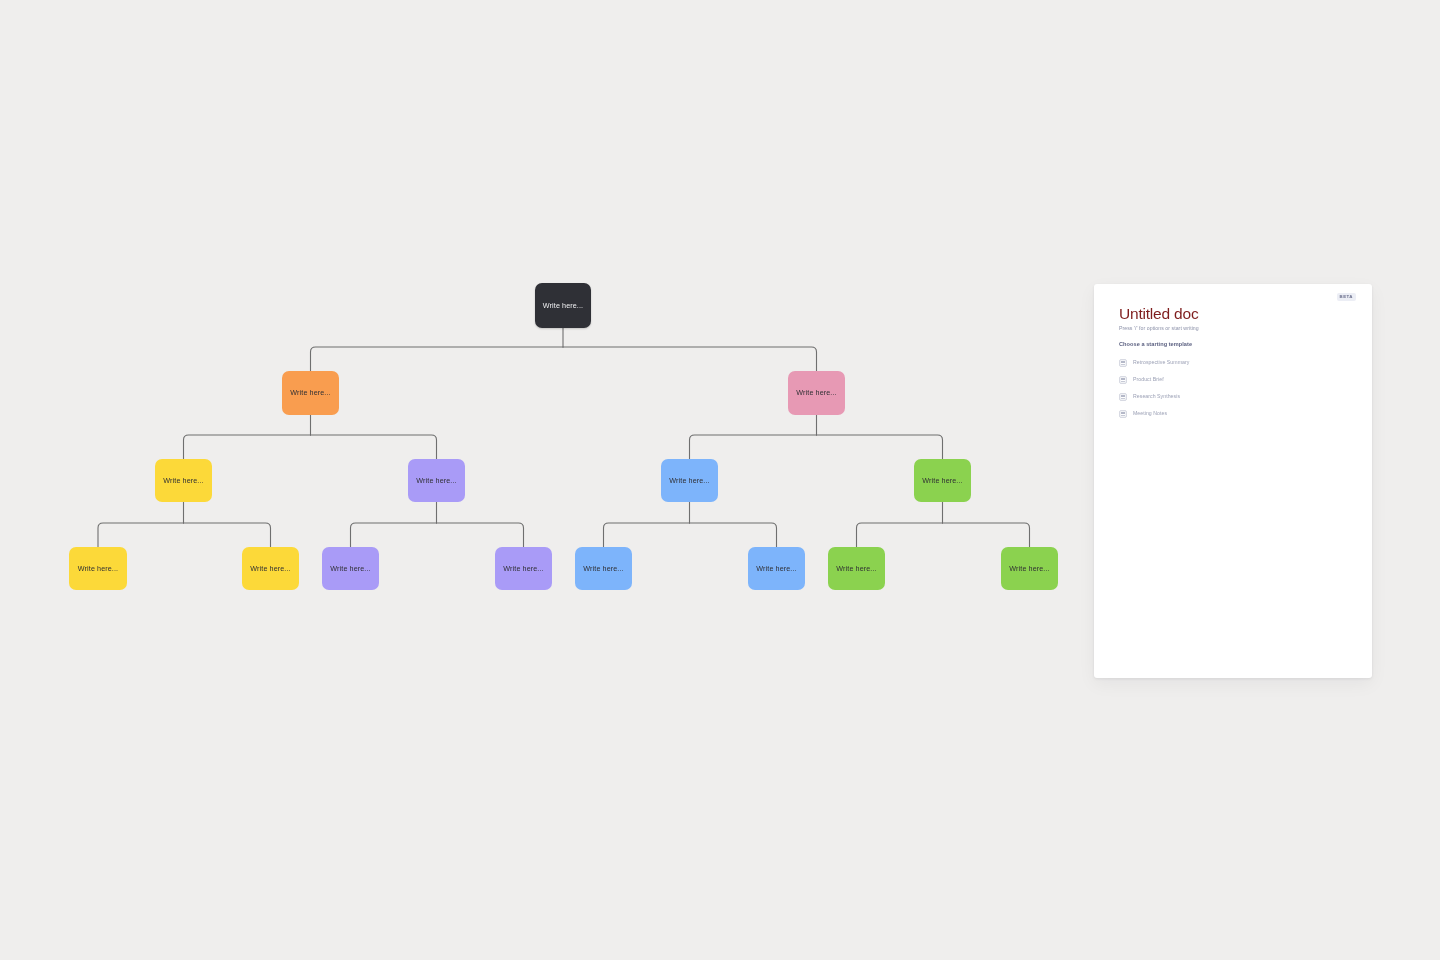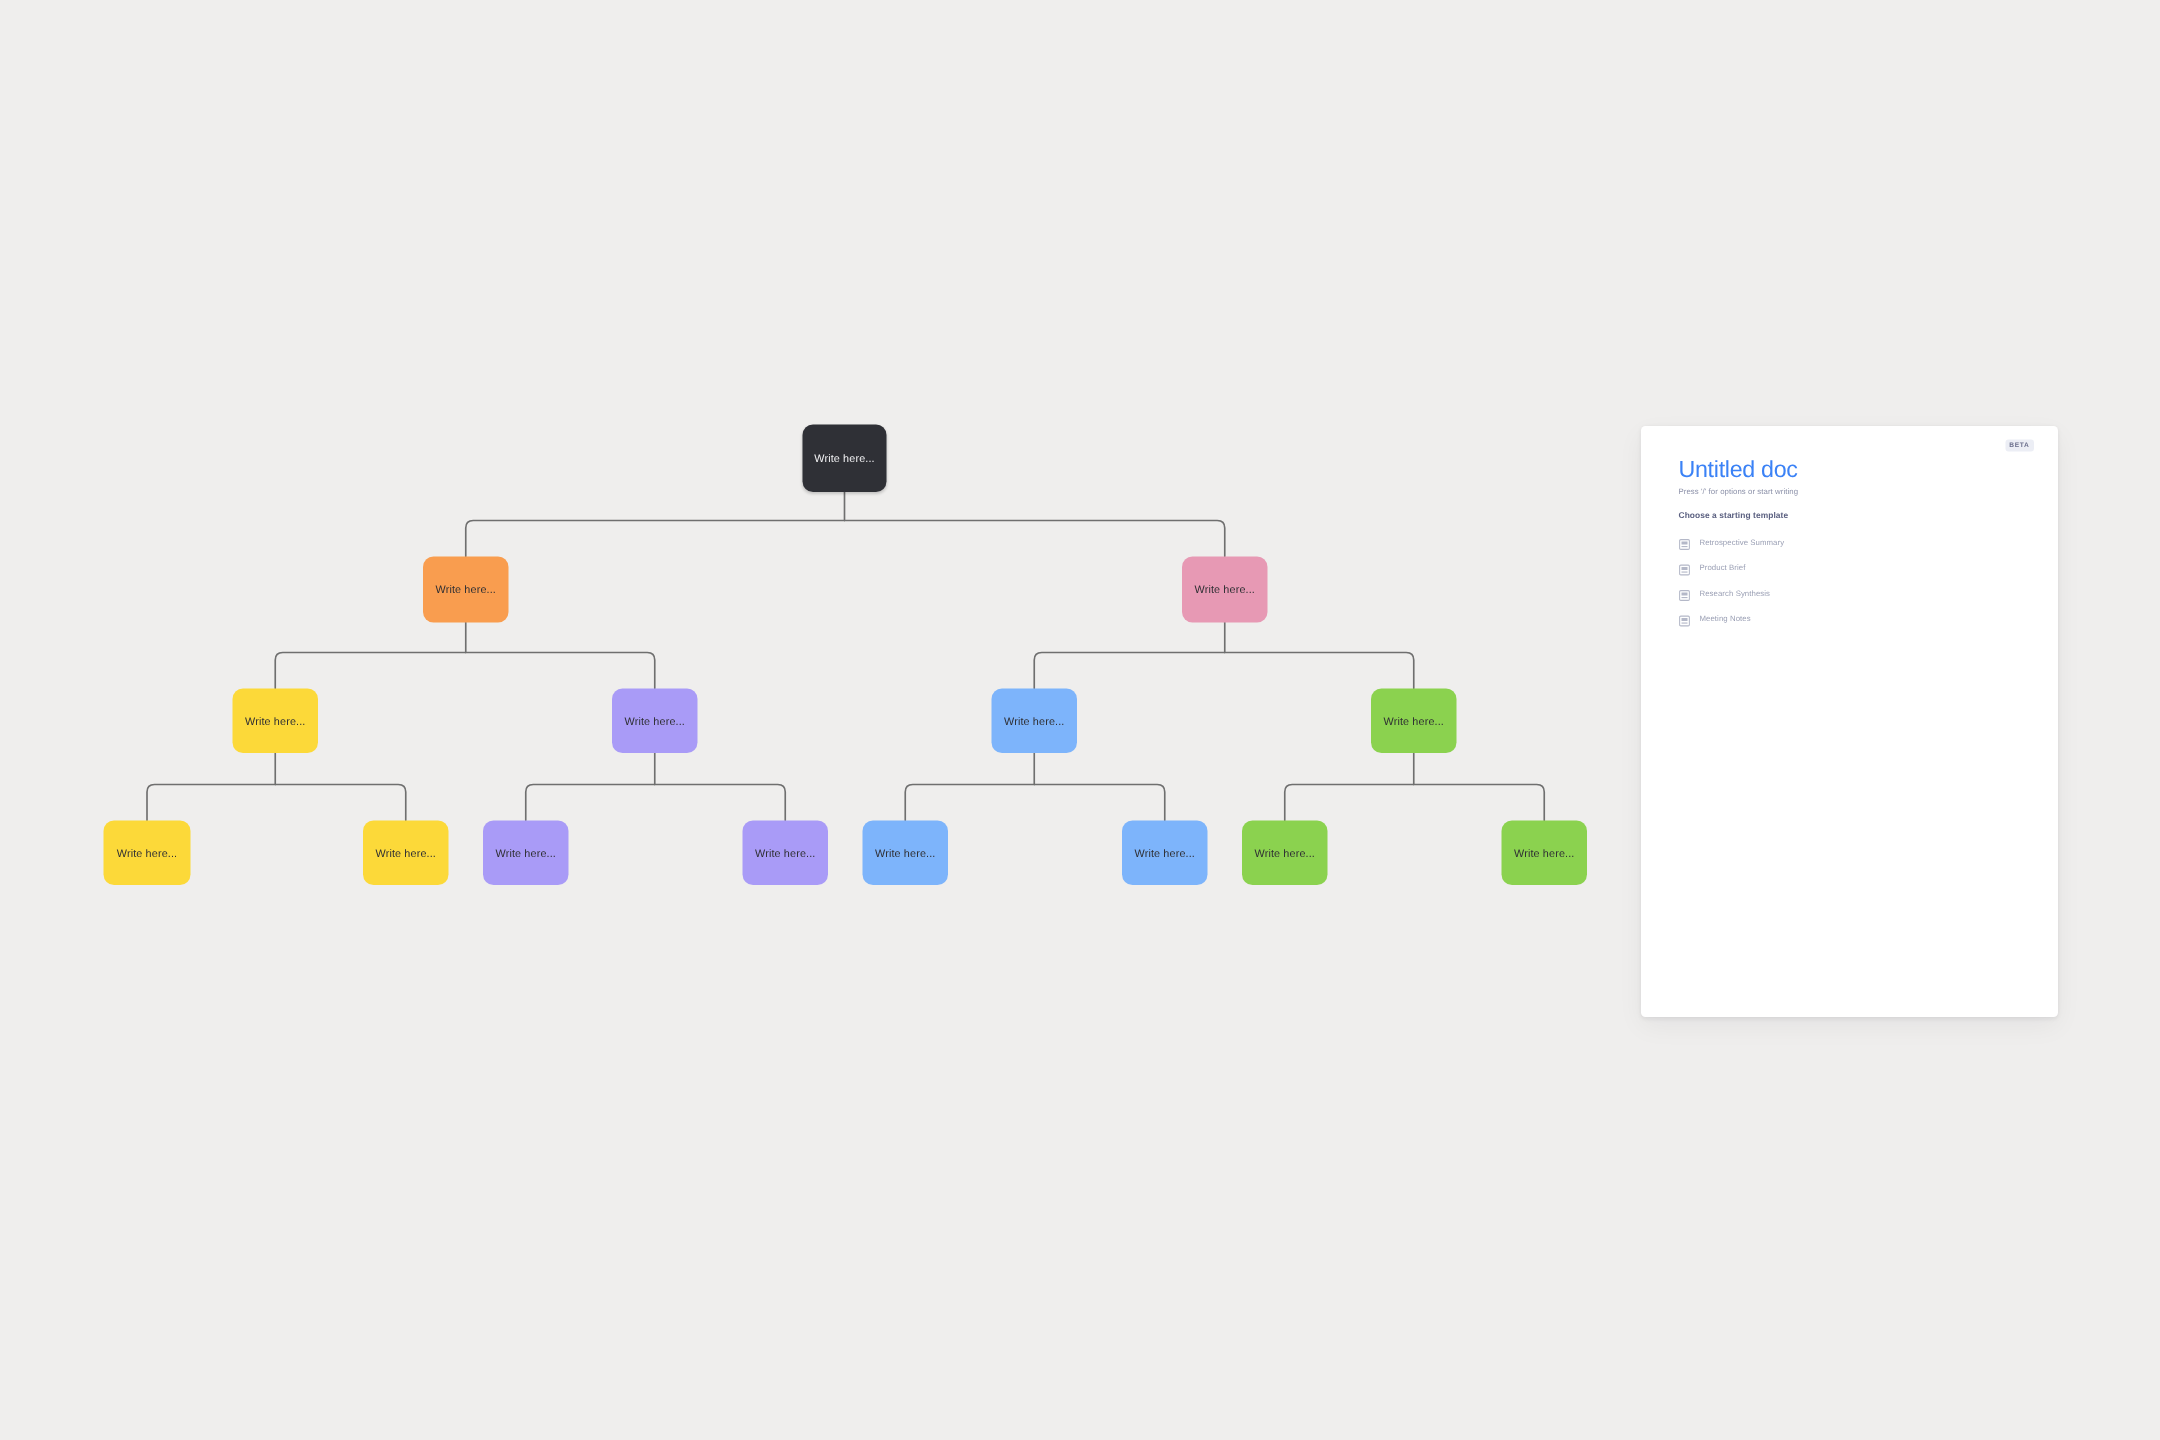--- a/index.html
+++ b/index.html
@@ -90,21 +90,21 @@
     border-radius: 2px;
     padding: 2px 3px;
     line-height: 1;
   }
   .doc-title {
     position: absolute;
     left: 25px;
     top: 22px;
     font-size: 15.5px;
     font-weight: normal;
-    color: #3b82f6;
+    color: #7f1d1d;
     letter-spacing: -0.2px;
     line-height: 1;
     margin: 0;
   }
   .doc-subtitle {
     position: absolute;
     left: 25px;
     top: 42px;
     font-size: 5.2px;
     color: #8b90a8;

